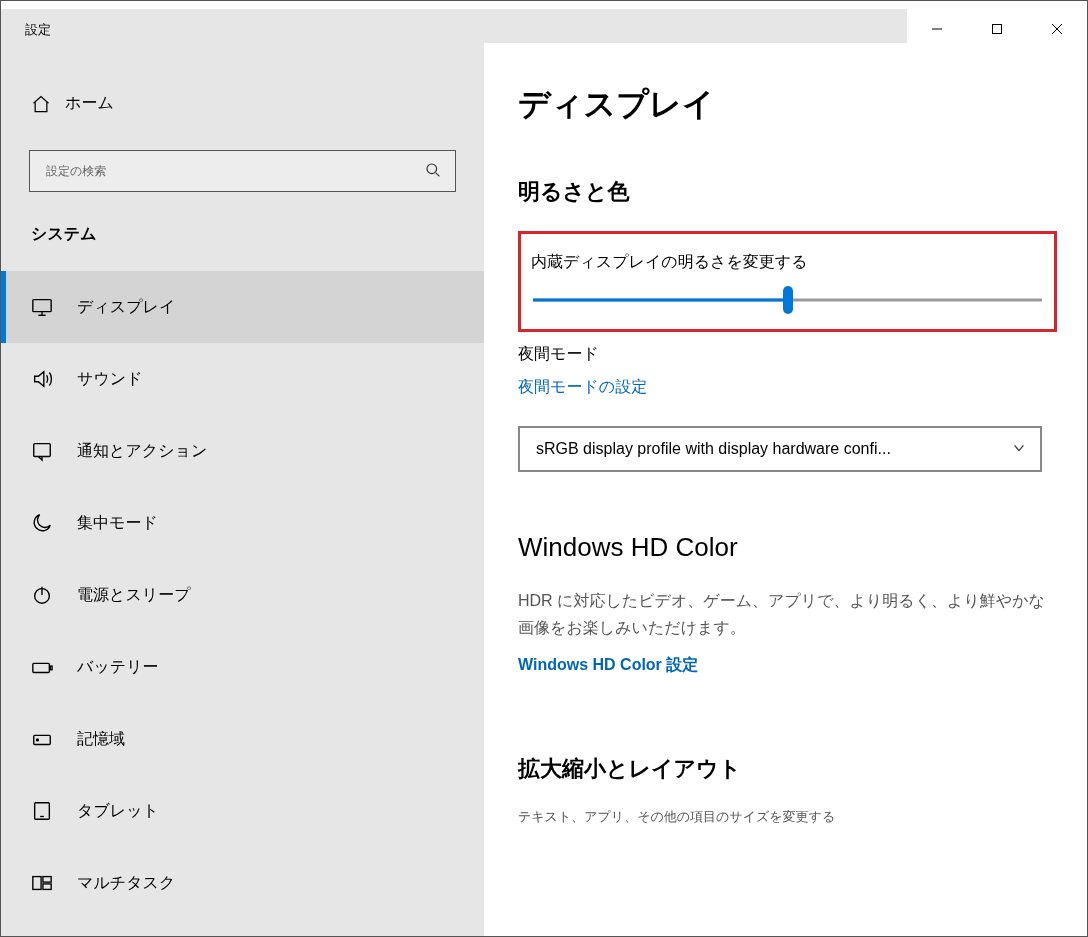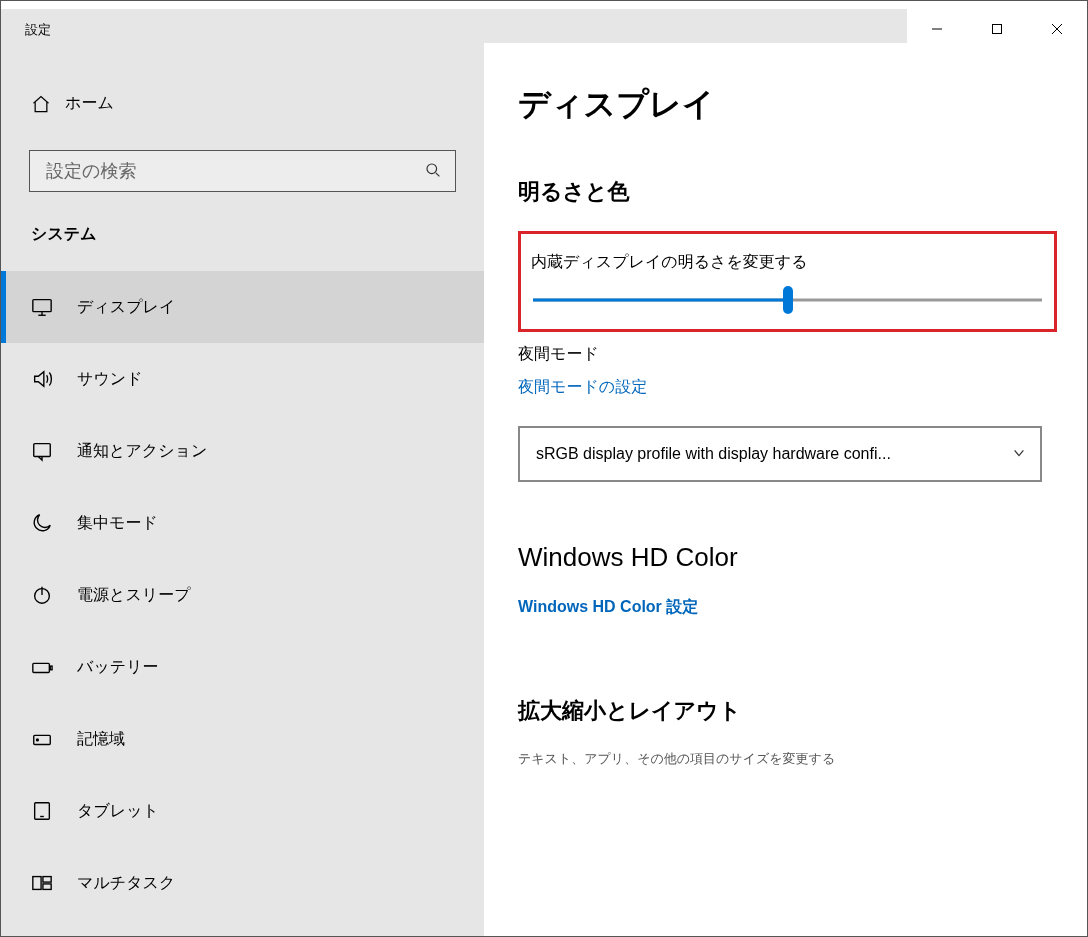--- a/index.html
+++ b/index.html
@@ -75,21 +75,21 @@
     border: 1px solid #555;
     background: #ededed;
     display: flex;
     align-items: center;
     padding: 0 12px 0 16px;
   }
   .search-box input {
     flex: 1;
     border: none;
     background: transparent;
-    font-size: 18px;
+    font-size: 12px;
     color: #8b5cf6;
     outline: none;
   }
   .search-box input::placeholder { color: #666; }
   .search-box .search-icon { width: 18px; height: 18px; color: #333; }
   .category-label {
     padding: 32px 0 26px 30px;
     font-size: 16px;
     font-weight: 600;
   }
@@ -166,21 +166,21 @@
     top: 50%; left: 4px;
     width: 14px; height: 14px;
     background: #333;
     border-radius: 50%;
     transform: translateY(-50%);
   }
   .toggle-state { font-size: 16px; }
   .link { color: #0066bb; font-size: 16px; display: inline-block; margin-bottom: 28px; cursor: pointer; }
   .select-box {
     width: 524px;
-    height: 56px;
+    height: 46px;
     border: 2px solid #888;
     display: flex;
     align-items: center;
     padding: 0 14px 0 16px;
     margin-bottom: 60px;
     background: #fff;
   }
   .select-box .value {
     flex: 1;
     font-size: 16px;
@@ -349,17 +349,18 @@
   <div class="select-box">
     <span class="value">sRGB display profile with display hardware confi...</span>
     <span class="chev">
       <svg viewBox="0 0 16 16" width="14" height="14" fill="none" stroke="#333" stroke-width="1.4">
           <polyline points="3,5 8,11 13,5"></polyline>
         </svg>
     </span>
   </div>
 
   <h2 class="section-title" style="font-size:26px; font-weight:400;">Windows HD Color</h2>
+  <p class="hd-desc">HDR に対応したビデオ、ゲーム、アプリで、より明るく、より鮮やかな画像をお楽しみいただけます。</p>
   <a class="link" style="margin-bottom:78px;font-weight:bold;">Windows HD Color 設定</a>
 
   <h2 class="section-title">拡大縮小とレイアウト</h2>
   <div class="cut-text">テキスト、アプリ、その他の項目のサイズを変更する</div>
 </div>
 
 </body></html>

